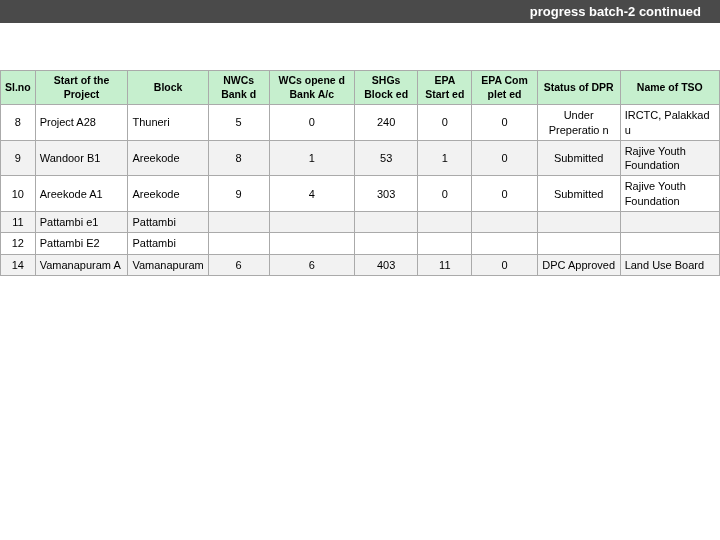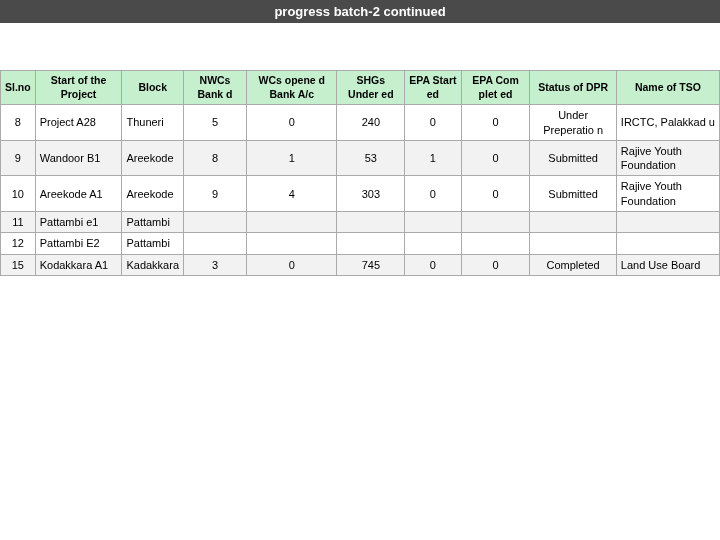--- a/index.html
+++ b/index.html
@@ -7,22 +7,22 @@
       width: 720px;
       height: 540px;
       font-family: Arial, sans-serif;
       font-size: 11px;
       background: #fff;
       overflow: hidden;
     }
     .page-title {
       background: #4a4a4a;
       color: #fff;
-      text-align: center;
-      padding: 4px 4px;
+      text-align: right;
+      padding: 4px 19px;
       font-size: 13px;
       font-weight: bold;
     }
     table {
       width: 100%;
       border-collapse: collapse;
       margin-top: 47px;
     }
     th, td {
       border: 1px solid #aaa;
@@ -54,21 +54,21 @@
 </div>
 
 <table>
   <thead>
     <tr>
       <th>Sl.no</th>
       <th>Start of the Project</th>
       <th>Block</th>
       <th>NWCs Bank d</th>
       <th>WCs opene d Bank A/c</th>
-      <th>SHGs Under ed</th>
+      <th>SHGs Block ed</th>
       <th>EPA Start ed</th>
       <th>EPA Com plet ed</th>
       <th>Status of DPR</th>
       <th>Name of TSO</th>
     </tr>
   </thead>
   <tbody id="table-body">
   <tr>
         <td>8</td>
         <td class="left-align">Project A28</td>
@@ -123,25 +123,25 @@
         <td class="left-align">Pattambi</td>
         <td></td>
         <td></td>
         <td></td>
         <td></td>
         <td></td>
         <td></td>
         <td class="left-align"></td>
       </tr>
       <tr>
-        <td>15</td>
-        <td class="left-align">Kodakkara A1</td>
-        <td class="left-align">Kadakkara</td>
-        <td>3</td>
+        <td>14</td>
+        <td class="left-align">Vamanapuram A</td>
+        <td class="left-align">Vamanapuram</td>
+        <td>6</td>
+        <td>6</td>
+        <td>403</td>
+        <td>11</td>
         <td>0</td>
-        <td>745</td>
-        <td>0</td>
-        <td>0</td>
-        <td>Completed</td>
+        <td>DPC Approved</td>
         <td class="left-align">Land Use Board</td>
       </tr>
     </tbody>
 </table>
 
 </body></html>

